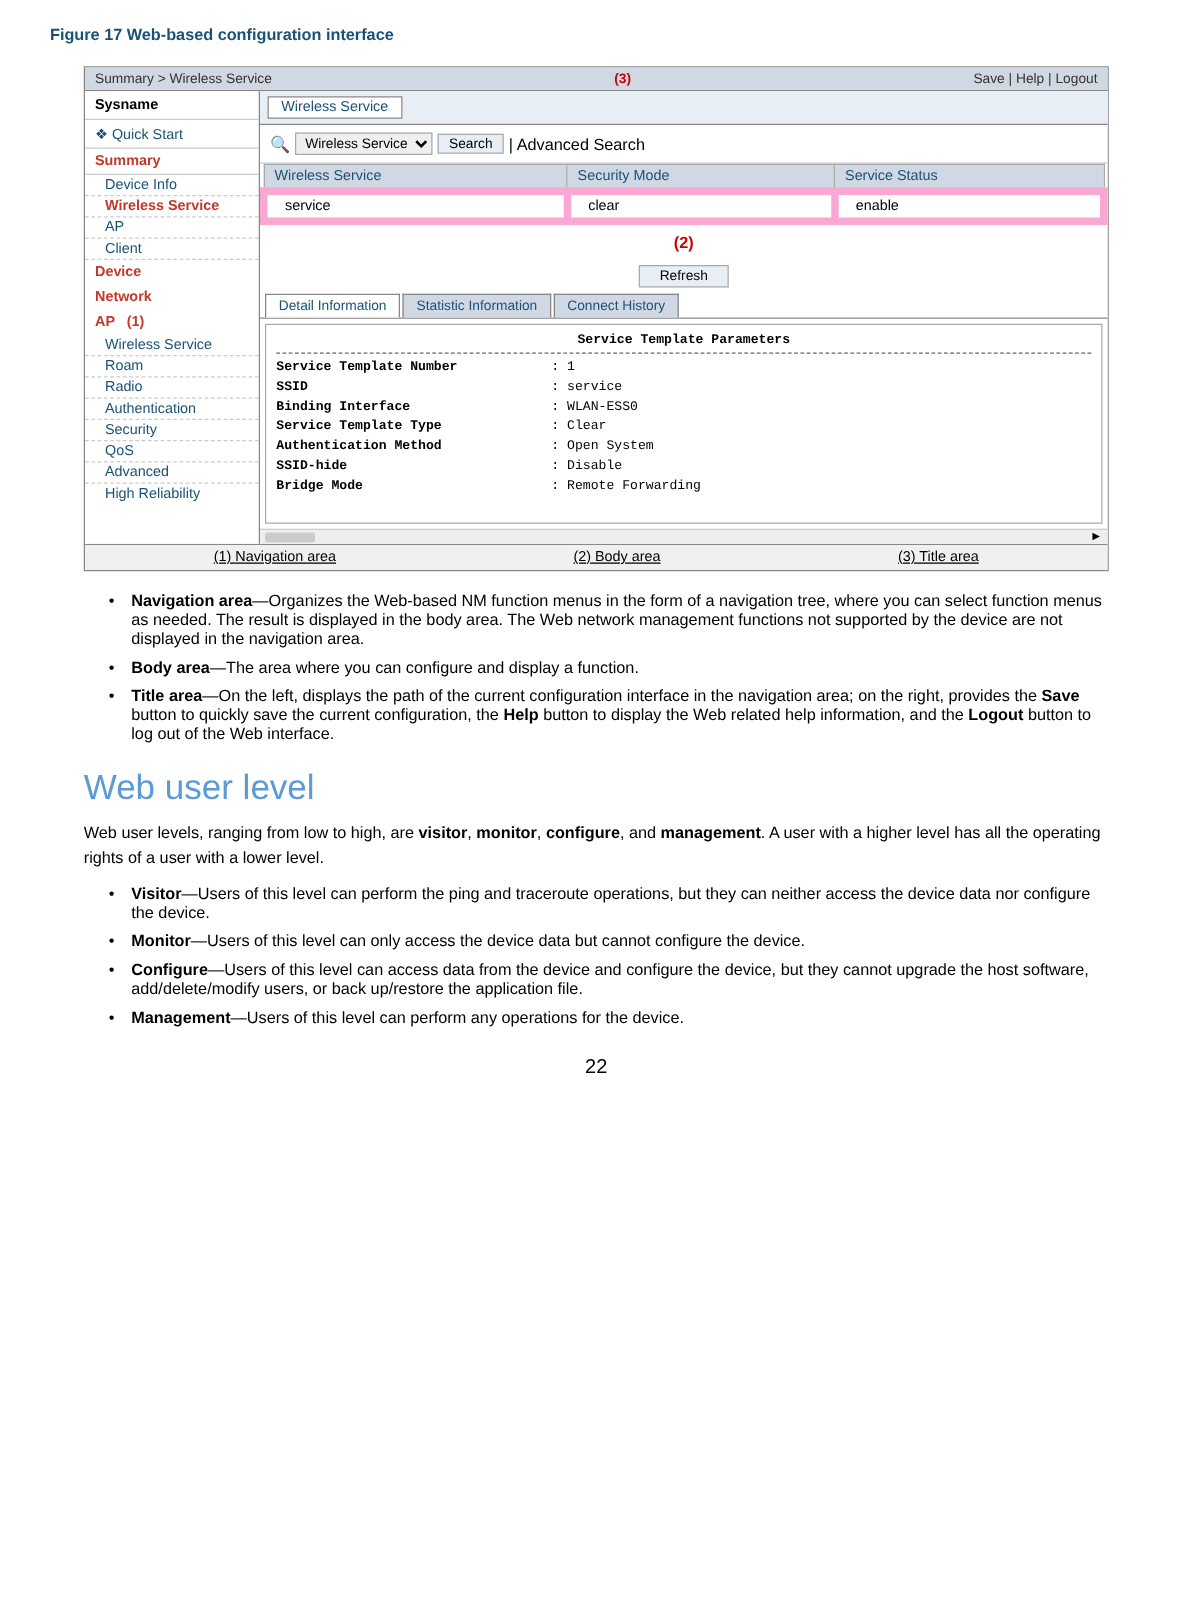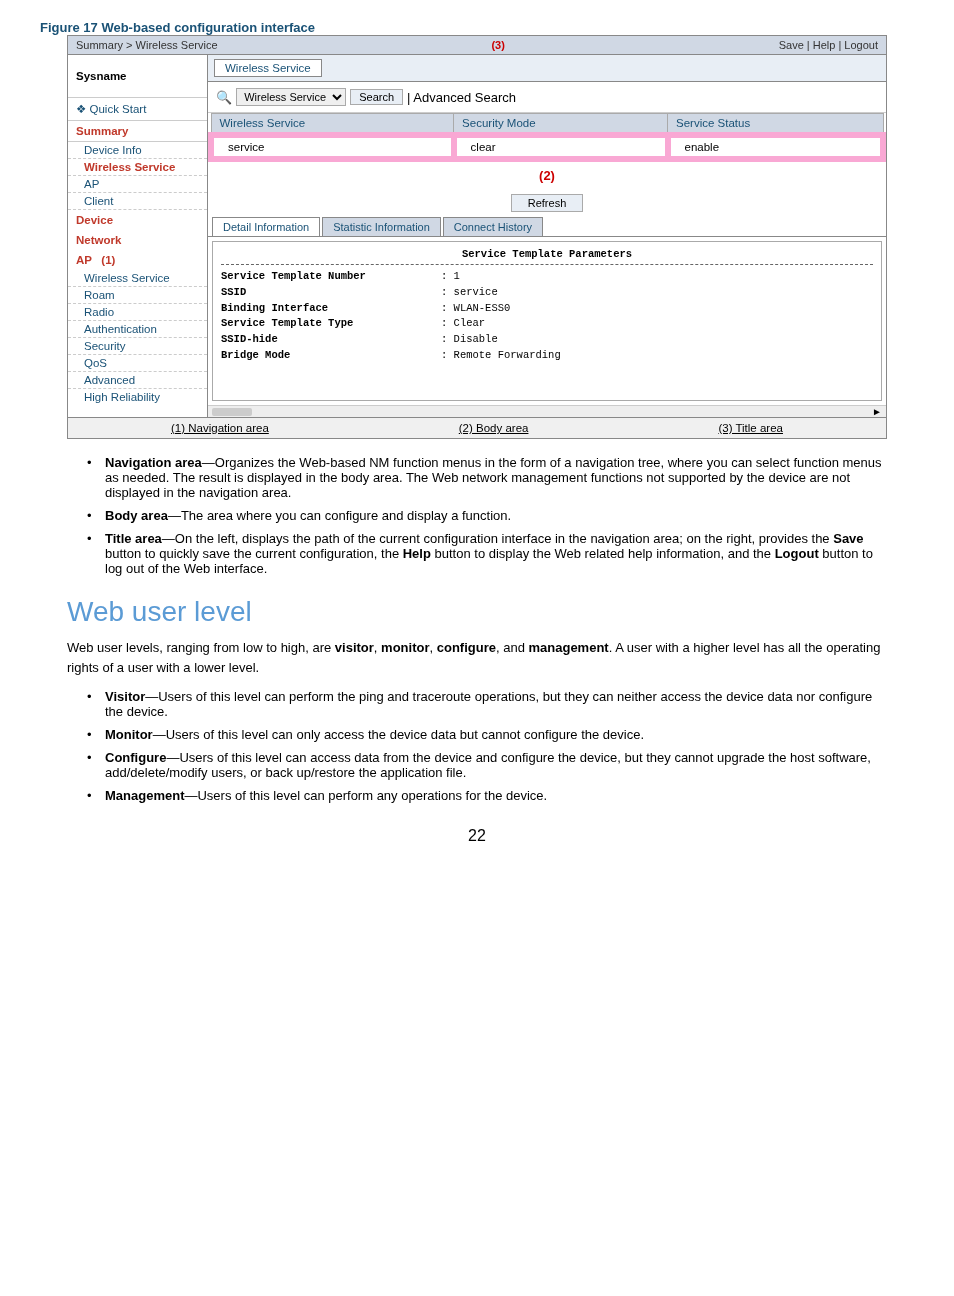--- a/index.html
+++ b/index.html
@@ -9,21 +9,21 @@
       background: #fff;
       color: #000;
       width: 954px;
       padding: 20px 40px;
     }
 
     .figure-title {
       color: #1a5276;
       font-weight: bold;
       font-size: 13px;
-      margin-bottom: 0;
+      margin-bottom: 18px;
     }
 
     .interface-box {
       border: 1px solid #888;
       width: 820px;
       margin: 0 auto 12px auto;
     }
 
     
     .title-bar {
@@ -46,21 +46,21 @@
     }
 
     
     .sidebar {
       width: 140px;
       border-right: 1px solid #888;
       background: #fff;
       font-size: 11.5px;
     }
     .sidebar-sysname {
-      padding: 15px 8px;
+      padding: 5px 8px;
       font-weight: bold;
       color: #000;
       border-bottom: 1px solid #ccc;
     }
     .sidebar-quickstart {
       padding: 4px 8px;
       color: #1a5276;
       font-size: 11.5px;
       border-bottom: 1px solid #ccc;
     }
@@ -396,20 +396,24 @@
         </div>
         <div class="param-row">
           <span class="param-name">Binding Interface</span>
           <span class="param-value">: WLAN-ESS0</span>
         </div>
         <div class="param-row">
           <span class="param-name">Service Template Type</span>
           <span class="param-value">: Clear</span>
         </div>
         <div class="param-row">
+          <span class="param-name">Authentication Method</span>
+          <span class="param-value">: Open System</span>
+        </div>
+        <div class="param-row">
           <span class="param-name">SSID-hide</span>
           <span class="param-value">: Disable</span>
         </div>
         <div class="param-row">
           <span class="param-name">Bridge Mode</span>
           <span class="param-value">: Remote Forwarding</span>
         </div>
       </div>
 
       <div class="hscroll-bar">

